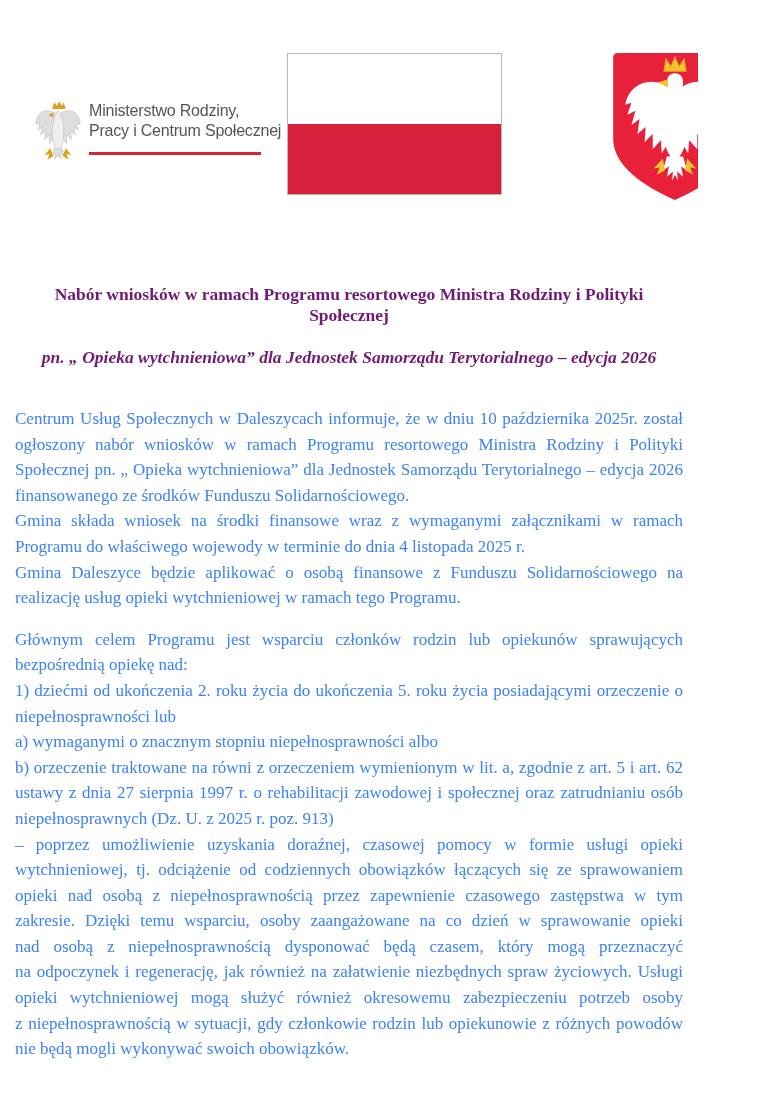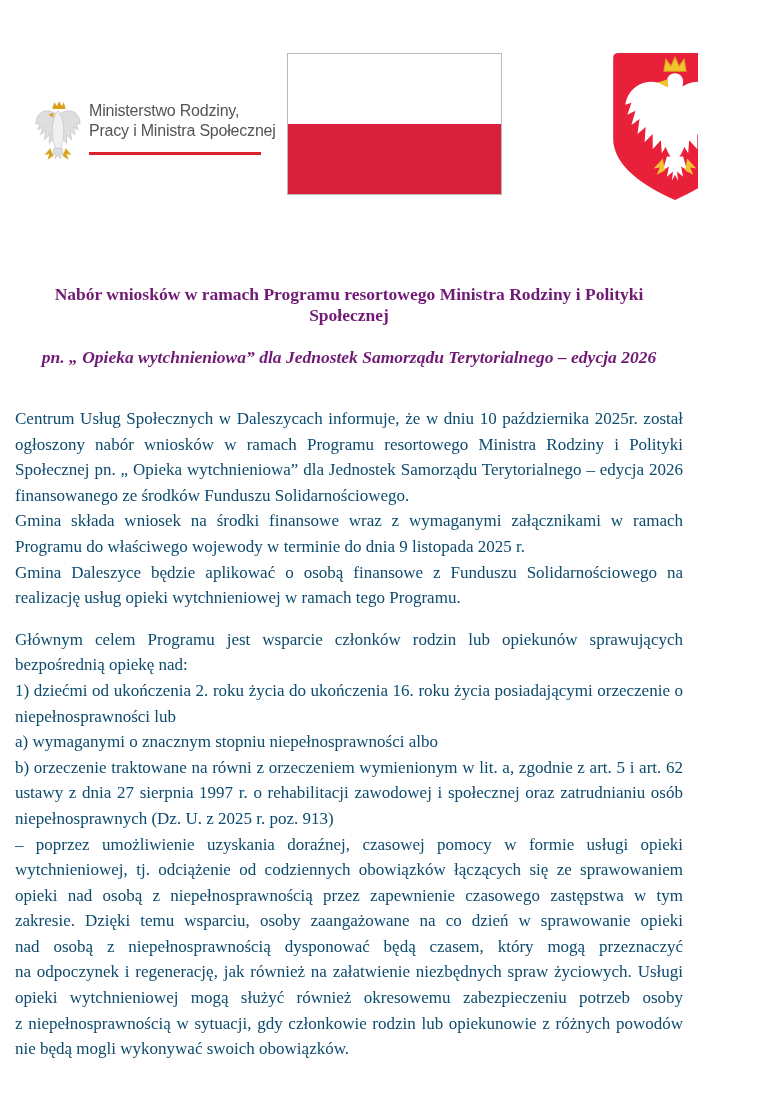--- a/index.html
+++ b/index.html
@@ -78,21 +78,21 @@
 
   
   .body-text {
     position: absolute;
     top: 406px;
     left: 15px;
     right: 15px;
     font-size: 17px;
     line-height: 25.6px;
     text-align: justify;
-    color: #0c4a6e;
+    color: #3b82f6;
   }
   .body-text p { margin: 0; }
   .body-text p.gap-before { margin-top: 16px; }
 </style>
 </head>
 <body>
 
 <div class="page">
 
   <div>
@@ -103,21 +103,21 @@
       <path d="M28 14 C34 10 41 10 45 14 C48 17 49 21 49 25 L45 24 L47 31 L42 28 L44 36 L39 32 L40 41 L35 36 L35 45 L30 39 L29 48 L26 40 Z" fill="#dedede" stroke="#bdbdbd" stroke-width="0.6"></path>
       <path d="M26 11 C30 15 32 24 32 33 C32 42 30 49 26 52 C22 49 20 42 20 33 C20 24 22 15 26 11 Z" fill="#efefef" stroke="#bdbdbd" stroke-width="0.6"></path>
       <path d="M21 13 L16 15 L21 18 Z" fill="#d8a21a"></path>
       <path d="M22 50 L30 50 L32 58 L28 55 L29 61 L26 57 L23 61 L24 55 L20 58 Z" fill="#dedede" stroke="#bdbdbd" stroke-width="0.6"></path>
       <path d="M18 50 L12 57 L17 56 L15 62 L21 58 Z" fill="#d8a21a"></path>
       <path d="M34 50 L40 57 L35 56 L37 62 L31 58 Z" fill="#d8a21a"></path>
     </svg>
 
     <div class="ministry-text">
       <div>Ministerstwo Rodziny,</div>
-      <div>Pracy i Ministra Społecznej</div>
+      <div>Pracy i Centrum Społecznej</div>
       <div class="ministry-underline"></div>
     </div>
 
     <div class="flag">
       <div class="flag-white"></div>
       <div class="flag-red"></div>
     </div>
 
     <svg class="crest" viewBox="0 0 126 150" xmlns="http://www.w3.org/2000/svg" aria-hidden="true">
       <path d="M7 2 H119 Q124 2 124 7 V86 Q124 120 63 147 Q2 120 2 86 V7 Q2 2 7 2 Z" fill="#e8203a"></path>
@@ -139,22 +139,22 @@
     </svg>
   </div>
 
   <div class="title">
     <div class="title-line1">Nabór wniosków w ramach Programu resortowego Ministra Rodziny i Polityki Społecznej</div>
     <div class="title-line2">pn. „ Opieka wytchnieniowa” dla Jednostek Samorządu Terytorialnego – edycja 2026</div>
   </div>
 
   <div class="body-text">
     <p>Centrum Usług Społecznych w Daleszycach informuje, że w dniu 10 października 2025r. został ogłoszony nabór wniosków w ramach Programu resortowego Ministra Rodziny i Polityki Społecznej pn. „ Opieka wytchnieniowa” dla Jednostek Samorządu Terytorialnego – edycja 2026 finansowanego ze środków Funduszu Solidarnościowego.</p>
-    <p>Gmina składa wniosek na środki finansowe wraz z wymaganymi załącznikami w ramach Programu do właściwego wojewody w terminie do dnia 9 listopada 2025 r.</p>
+    <p>Gmina składa wniosek na środki finansowe wraz z wymaganymi załącznikami w ramach Programu do właściwego wojewody w terminie do dnia 4 listopada 2025 r.</p>
     <p>Gmina Daleszyce będzie aplikować o osobą finansowe z Funduszu Solidarnościowego na realizację usług opieki wytchnieniowej w ramach tego Programu.</p>
-    <p class="gap-before">Głównym celem Programu jest wsparcie członków rodzin lub opiekunów sprawujących bezpośrednią opiekę nad:</p>
-    <p>1) dziećmi od ukończenia 2. roku życia do ukończenia 16. roku życia posiadającymi orzeczenie o niepełnosprawności lub</p>
+    <p class="gap-before">Głównym celem Programu jest wsparciu członków rodzin lub opiekunów sprawujących bezpośrednią opiekę nad:</p>
+    <p>1) dziećmi od ukończenia 2. roku życia do ukończenia 5. roku życia posiadającymi orzeczenie o niepełnosprawności lub</p>
     <p>a) wymaganymi o znacznym stopniu niepełnosprawności albo</p>
     <p>b) orzeczenie traktowane na równi z orzeczeniem wymienionym w lit. a, zgodnie z art. 5 i art. 62 ustawy z&nbsp;dnia 27 sierpnia 1997 r. o&nbsp;rehabilitacji zawodowej i&nbsp;społecznej oraz zatrudnianiu osób niepełnosprawnych (Dz. U. z 2025 r. poz. 913)</p>
     <p>– poprzez umożliwienie uzyskania doraźnej, czasowej pomocy w&nbsp;formie usługi opieki wytchnieniowej, tj. odciążenie od codziennych obowiązków łączących się ze sprawowaniem opieki nad osobą z niepełnosprawnością przez zapewnienie czasowego zastępstwa w tym zakresie. Dzięki temu wsparciu, osoby zaangażowane na&nbsp;co&nbsp;dzień w&nbsp;sprawowanie opieki nad&nbsp;osobą z&nbsp;niepełnosprawnością dysponować będą czasem, który&nbsp;mogą przeznaczyć na&nbsp;odpoczynek i&nbsp;regenerację, jak również na&nbsp;załatwienie niezbędnych spraw życiowych. Usługi opieki wytchnieniowej mogą służyć również okresowemu zabezpieczeniu potrzeb osoby z&nbsp;niepełnosprawnością w&nbsp;sytuacji, gdy&nbsp;członkowie rodzin lub opiekunowie z&nbsp;różnych powodów nie będą mogli wykonywać swoich obowiązków.</p>
   </div>
 
 </div>
 
 </body></html>

